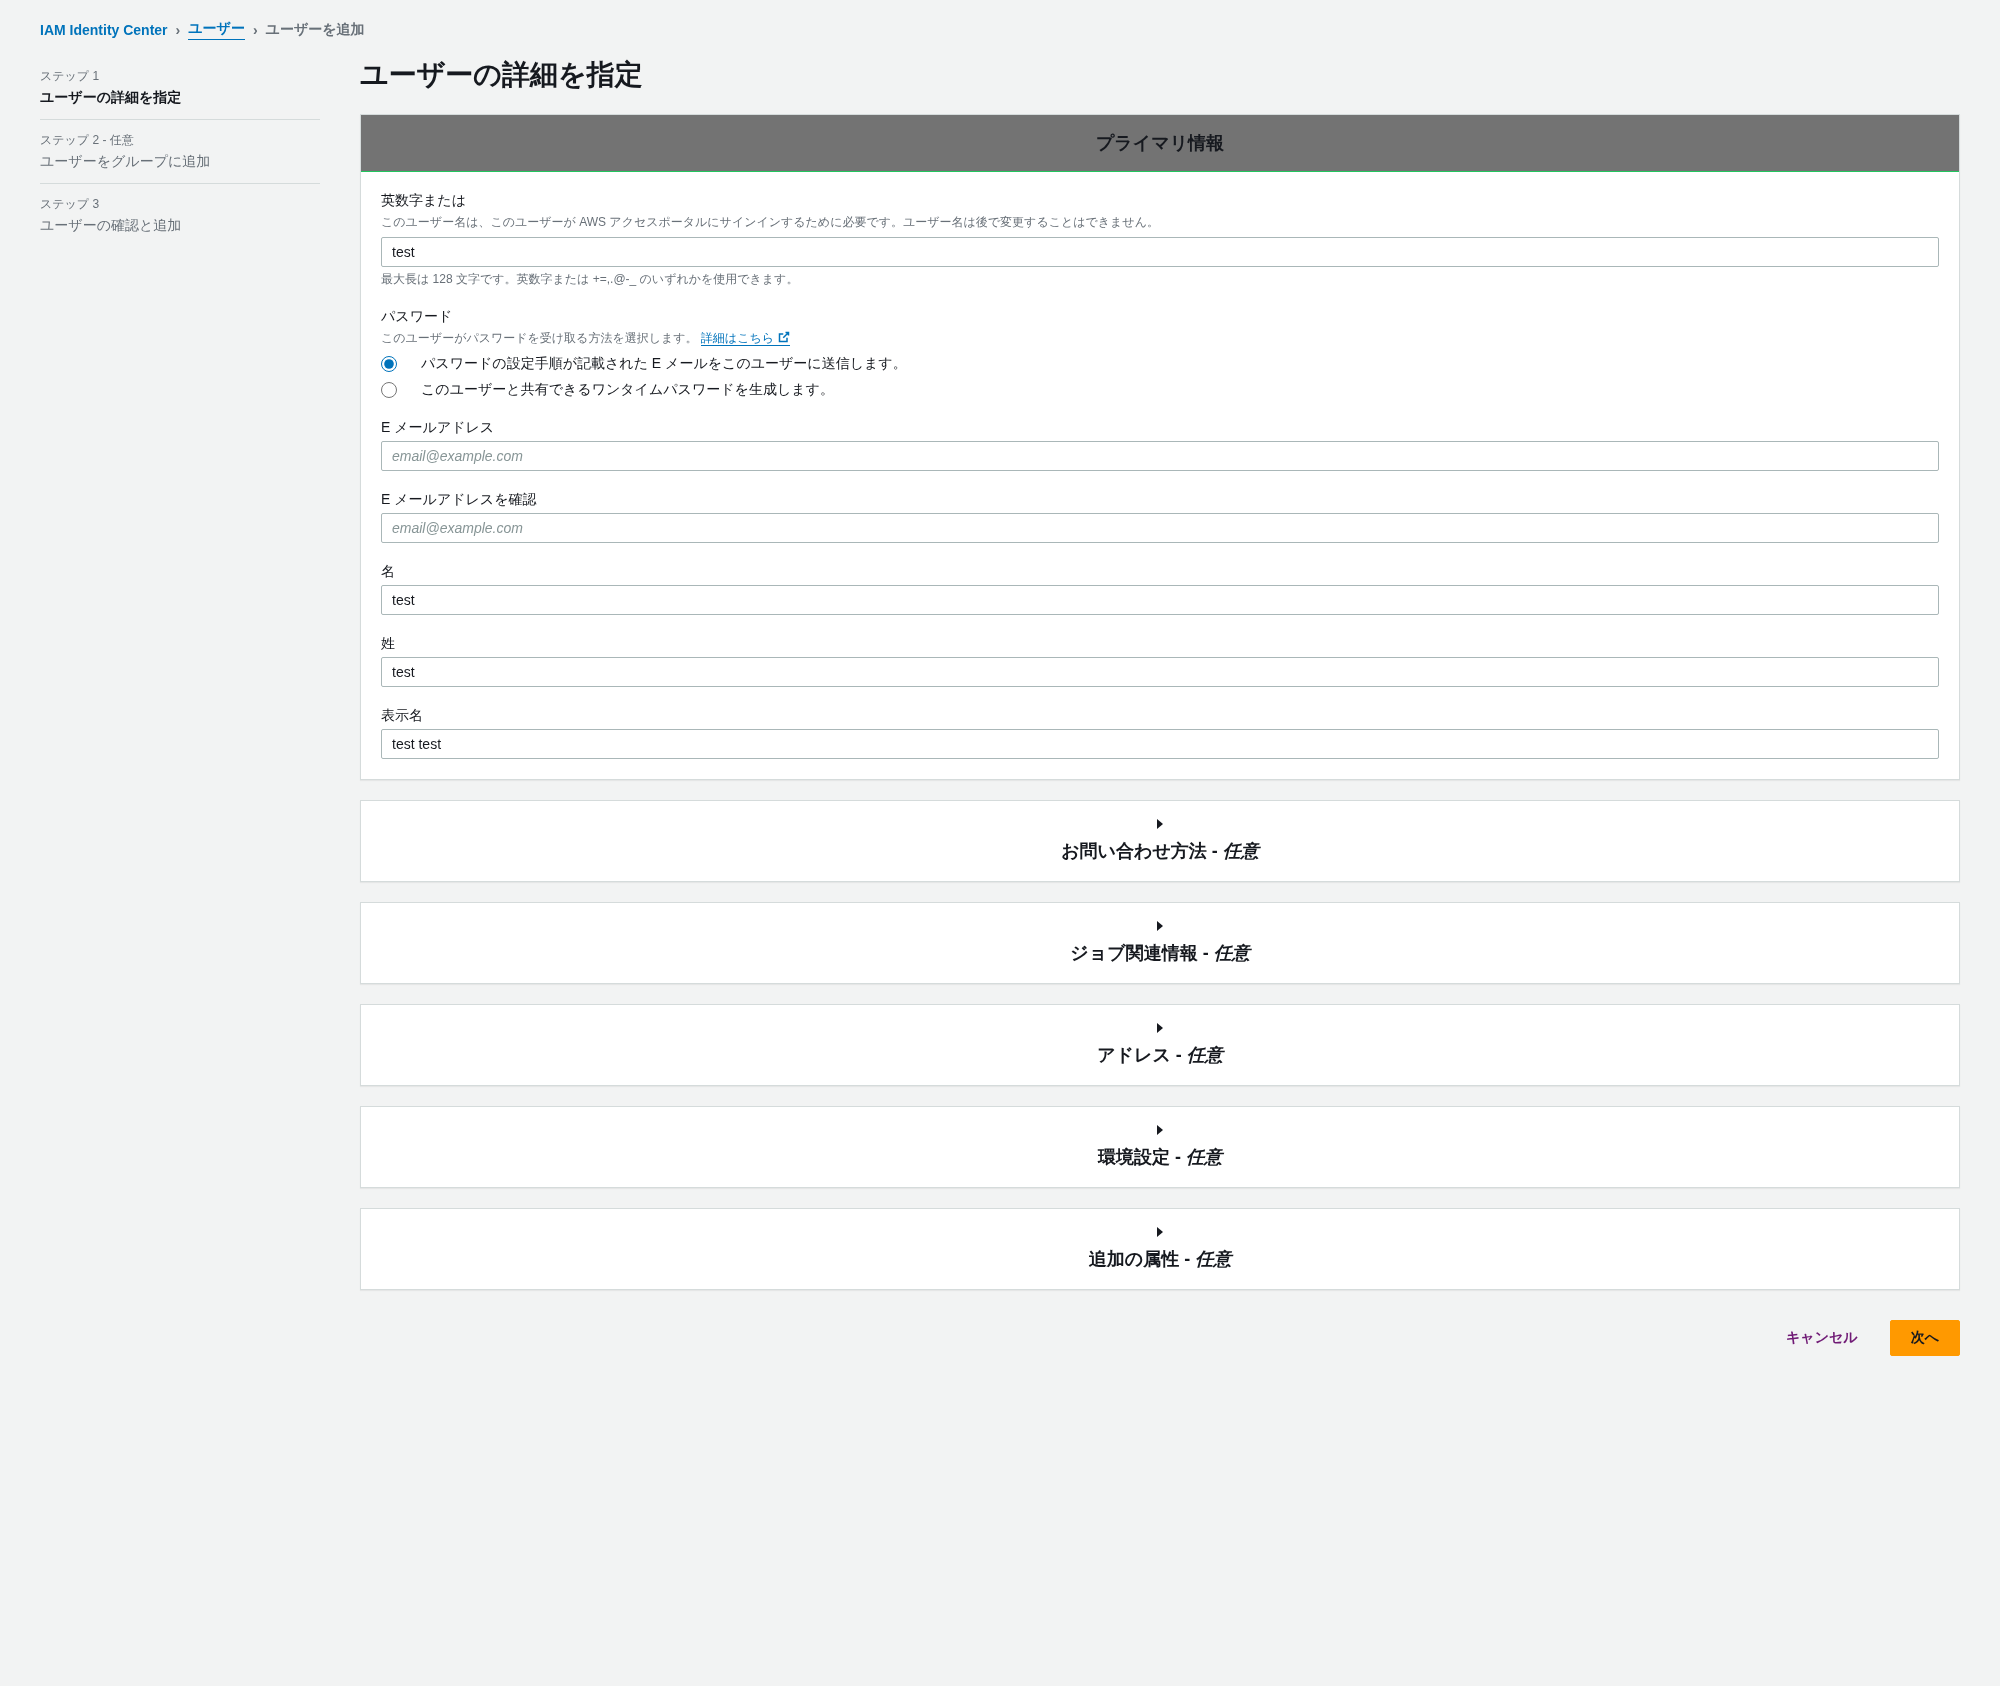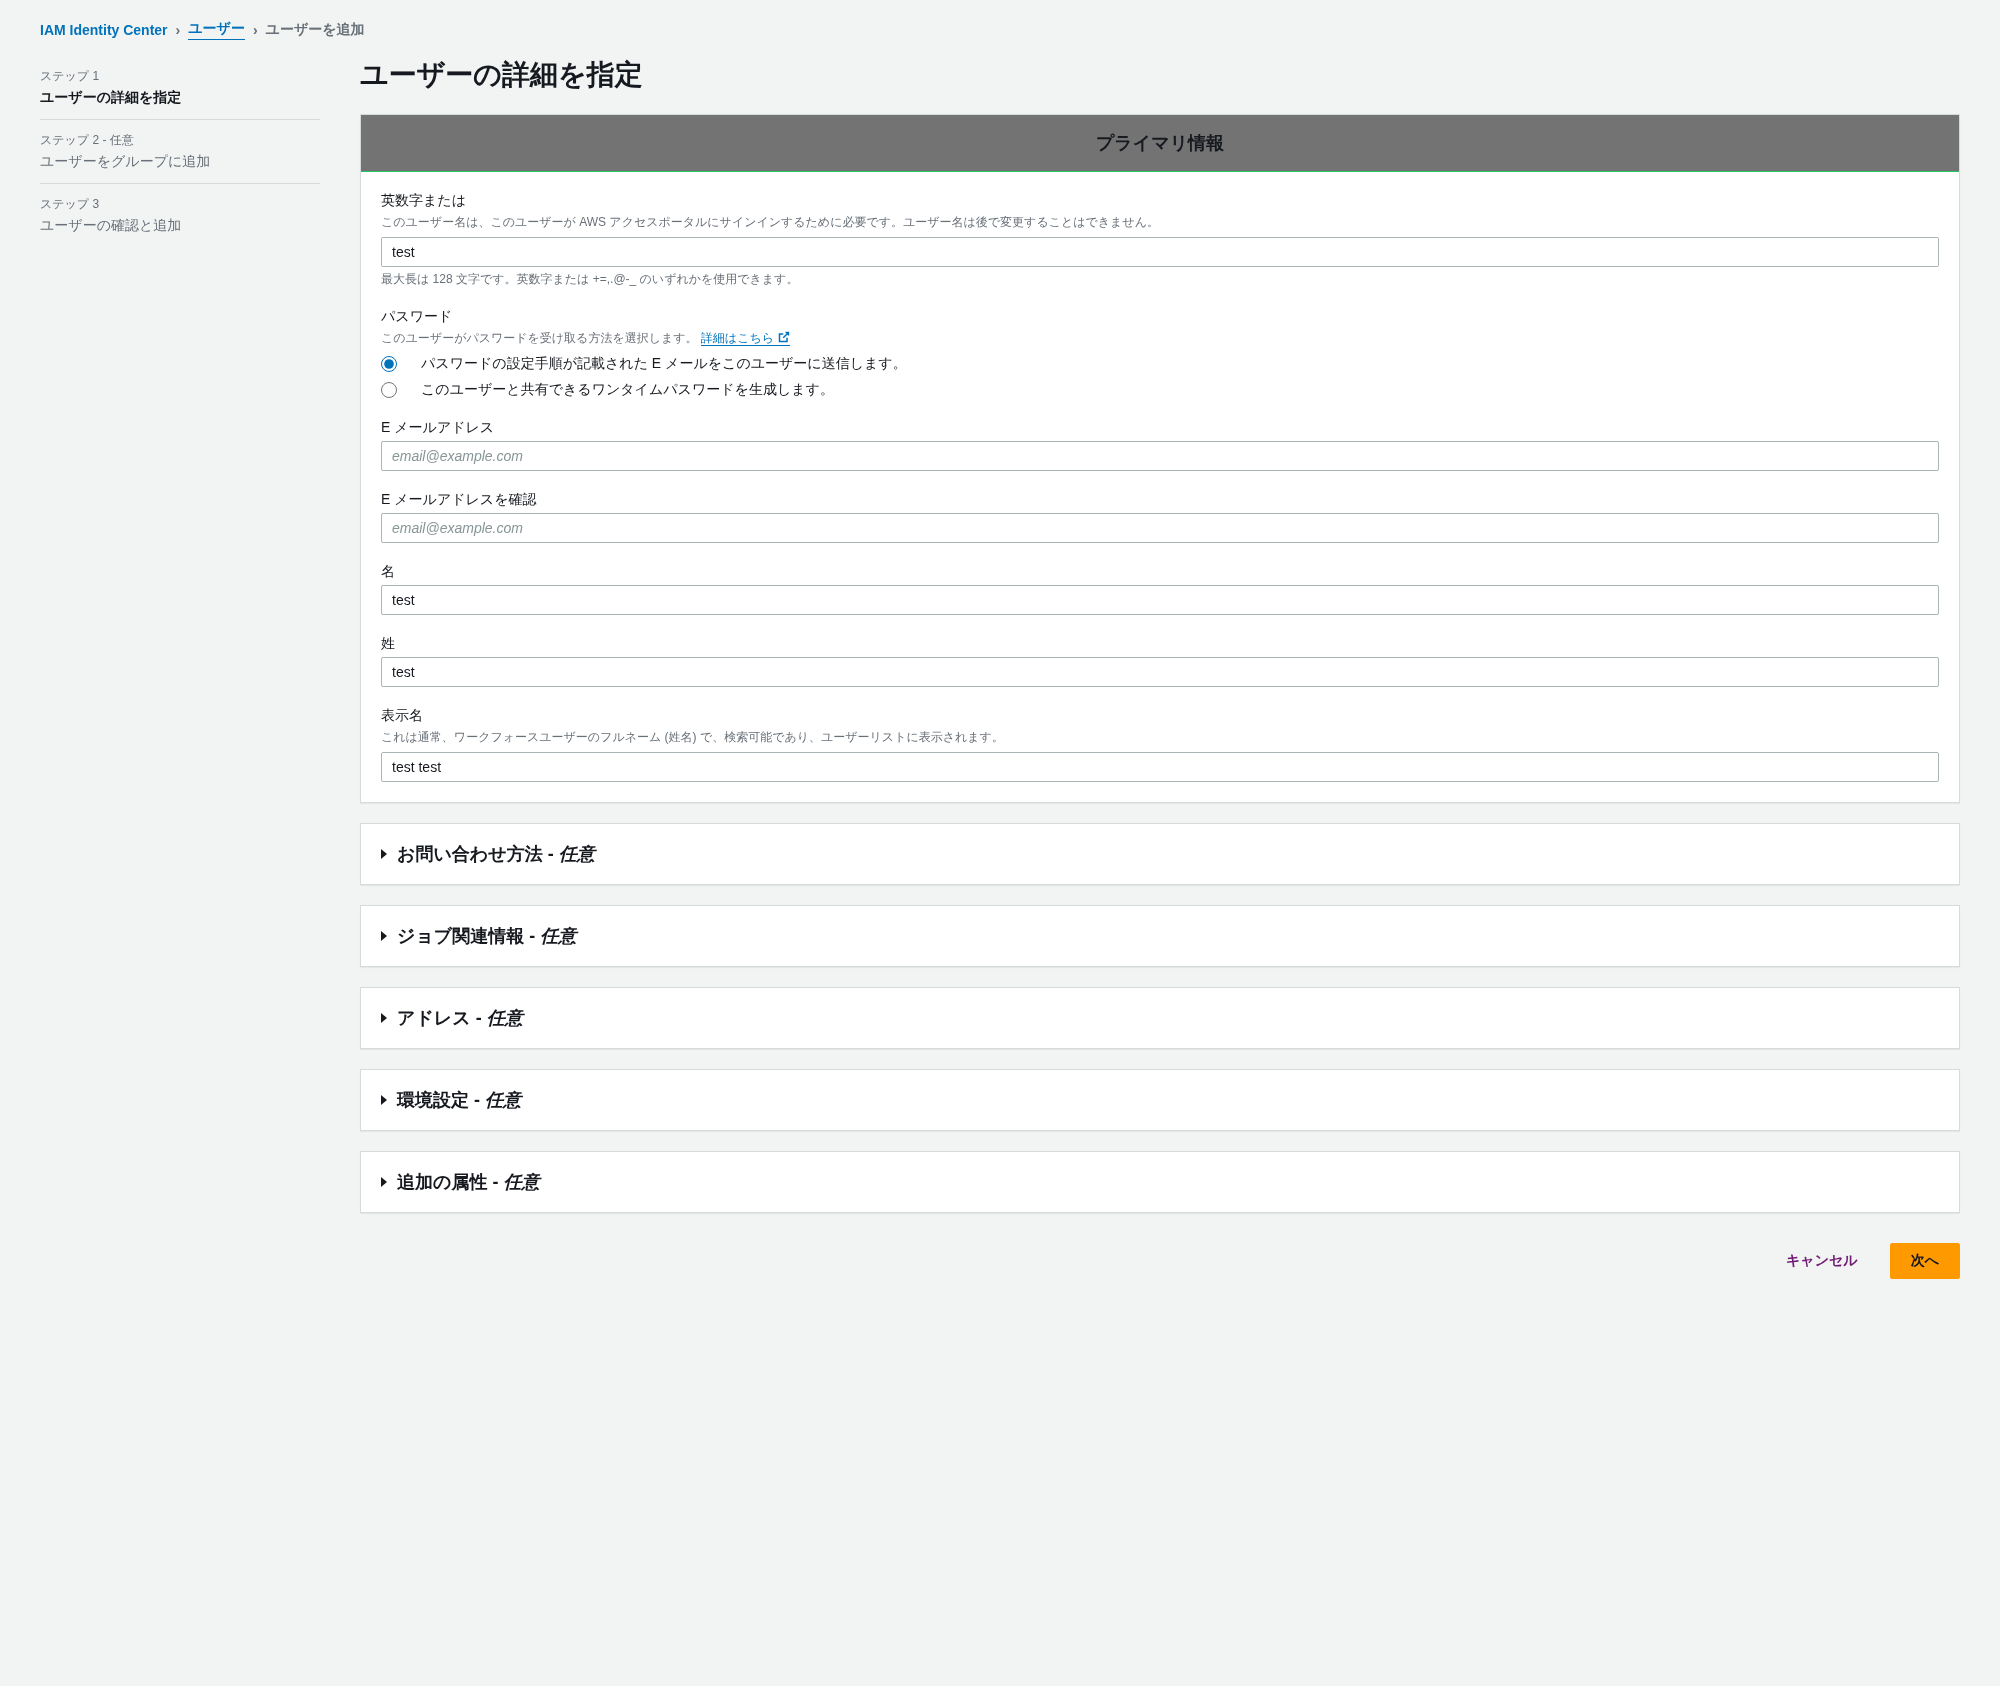--- a/index.html
+++ b/index.html
@@ -166,20 +166,21 @@
       border: 1px solid #d5dbdb;
       margin-bottom: 20px;
       box-shadow: 0 1px 1px rgba(0,0,0,0.05);
     }
     .expandable-header {
       padding: 18px 20px;
       display: flex;
       align-items: center;
       gap: 10px;
       cursor: pointer;
+      flex-direction: column;
     }
     .expandable-header .triangle {
       width: 0;
       height: 0;
       border-top: 5px solid transparent;
       border-bottom: 5px solid transparent;
       border-left: 6px solid #16191f;
       flex-shrink: 0;
     }
     .expandable-title {
@@ -291,21 +292,20 @@
             <input type="text" class="form-input" value="test" style="">
           </div>
 
           <div class="form-group">
             <label class="form-label">姓</label>
             <input type="text" class="form-input" value="test" style="">
           </div>
 
           <div class="form-group">
             <label class="form-label">表示名</label>
-            <div class="form-description">これは通常、ワークフォースユーザーのフルネーム (姓名) で、検索可能であり、ユーザーリストに表示されます。</div>
             <input type="text" class="form-input" value="test test" style="">
           </div>
         </div>
       </div>
 
       <div class="expandable-panel">
         <div class="expandable-header">
           <span class="triangle"></span>
           <span class="expandable-title"><span>お問い合わせ方法 - </span><span class="optional-suffix">任意</span></span>
         </div>

